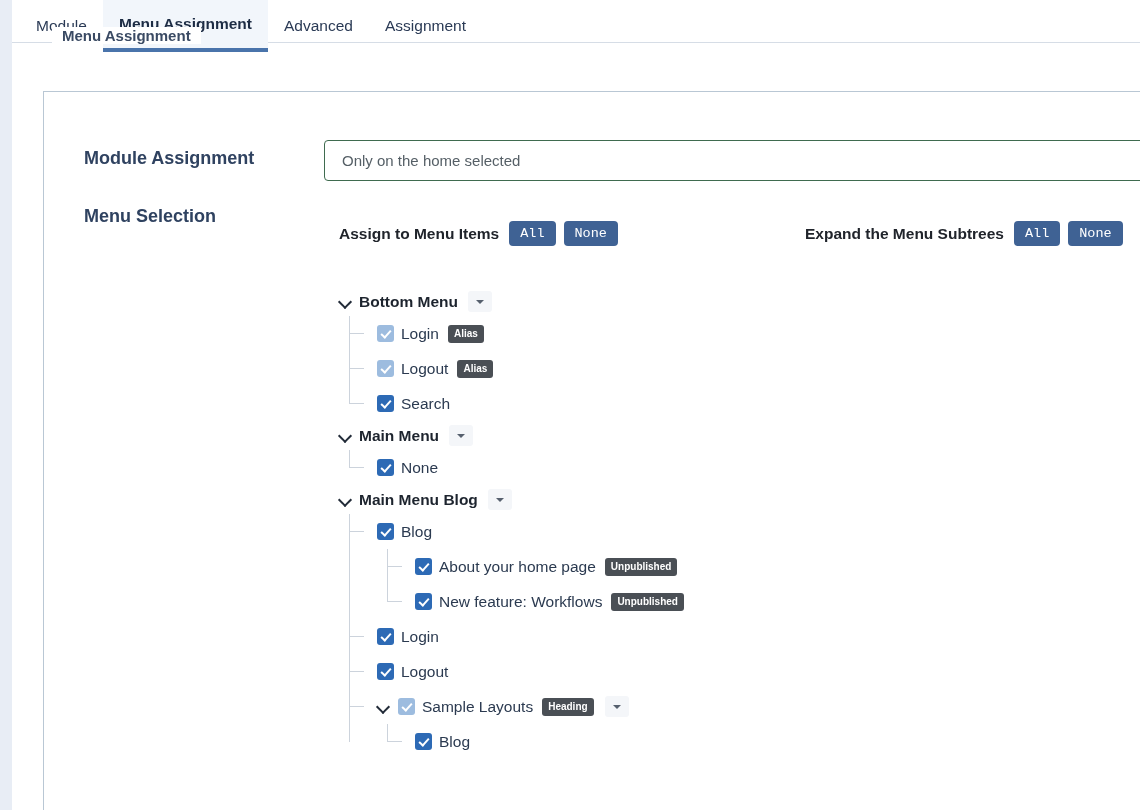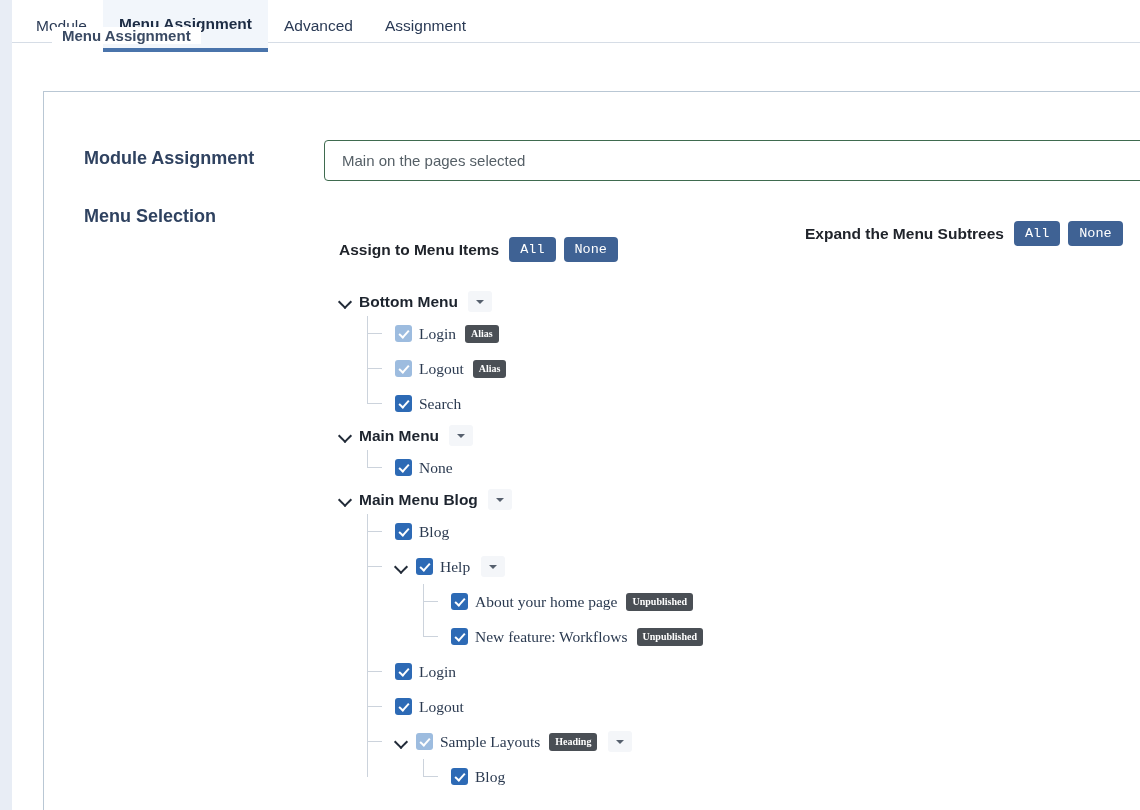--- a/index.html
+++ b/index.html
@@ -85,21 +85,21 @@
     background: #ffffff;
     display: flex; align-items: center;
     padding-left: 17px;
     font-size: 15px;
     color: #555f66;
     cursor: pointer;
   }
 
   
   .toolbar { position: absolute; display: flex; align-items: center; gap: 8px; }
-  #toolbar-assign { left: 339px; top: 237px; }
+  #toolbar-assign { left: 339px; top: 221px; }
   #toolbar-expand { left: 805px; top: 221px; }
   .toolbar-title {
     font-size: 15.5px; font-weight: bold; color: #20242b;
     white-space: nowrap; margin-right: 2px;
   }
   .btn {
     background: #3f6294;
     color: #ffffff;
     border: none; border-radius: 4px;
     font-family: Liberation Mono, monospace;
@@ -143,21 +143,21 @@
   }
   .caretbox::before {
     content: ""; position: absolute;
     left: 8px; top: 9px;
     border-left: 4px solid transparent;
     border-right: 4px solid transparent;
     border-top: 4.5px solid #56606e;
   }
 
   
-  .kids { position: relative; margin-left: 28px; padding-left: 28px; font-family: Liberation Serif, serif; }
+  .kids { position: relative; margin-left: 10px; padding-left: 28px; }
   .kids::before {
     content: ""; position: absolute;
     left: 0; top: 0; bottom: 17px;
     width: 1px; background: #ccd3dc;
   }
 
   .row {
     position: relative;
     display: flex; align-items: center; gap: 7px;
     height: 35px;
@@ -221,21 +221,21 @@
 
 <div id="content">
   <div id="fieldset"></div>
 </div>
 
 <div id="legend">Menu Assignment</div>
 
 <div class="lbl" id="lbl-module-assignment">Module Assignment</div>
 
 <div id="select-module-assignment">
-  <span>Main on the pages selected</span>
+  <span>Only on the home selected</span>
 </div>
 
 <div class="lbl" id="lbl-menu-selection">Menu Selection</div>
 
 <div class="toolbar" id="toolbar-assign">
   <span class="toolbar-title">Assign to Menu Items</span>
   <button class="btn">All</button>
   <button class="btn">None</button>
 </div>
 
@@ -297,26 +297,20 @@
         <span class="caretbox"></span>
       </div>
       <div class="kids">
         <div class="">
           <div class="row leaf">
             <span class="cbx"></span>
             <span class="row-label">Blog</span>
           </div>
         </div>
         <div class="subgrp">
-          <div class="row leaf">
-            <span class="chev"></span>
-            <span class="cbx"></span>
-            <span class="row-label">Help</span>
-            <span class="caretbox"></span>
-          </div>
           <div class="kids">
             <div class="">
               <div class="row leaf">
                 <span class="cbx"></span>
                 <span class="row-label">About your home page</span>
                 <span class="badge">Unpublished</span>
               </div>
             </div>
             <div class="">
               <div class="row leaf">

